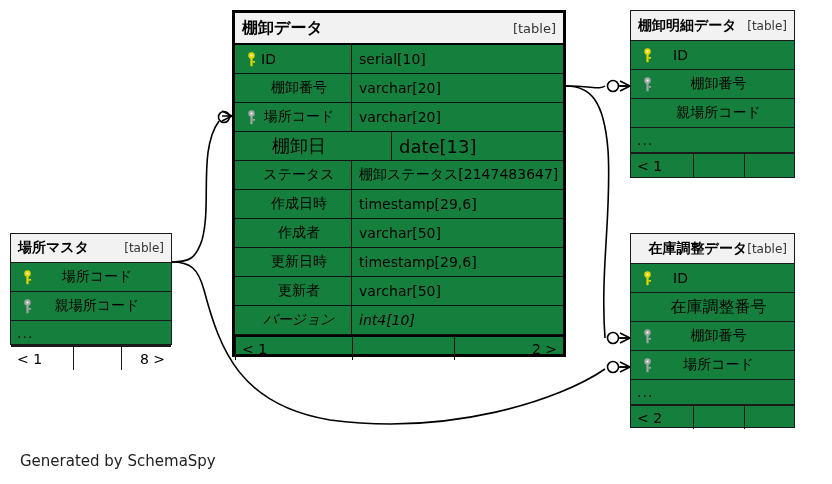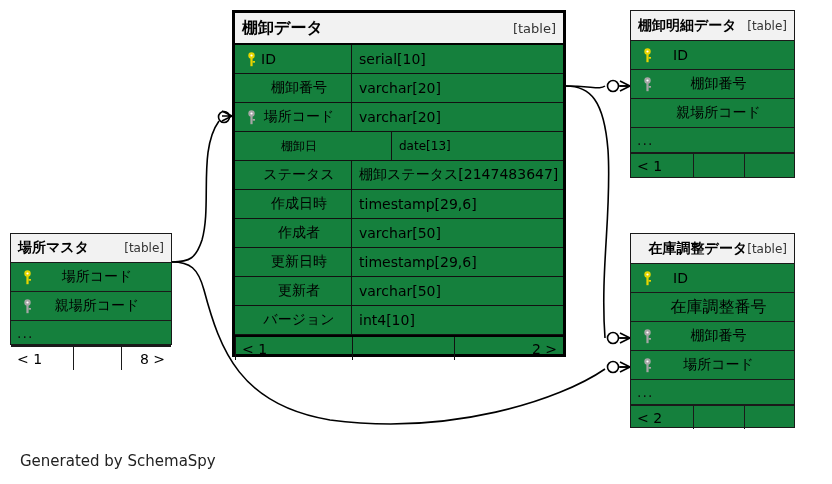--- a/index.html
+++ b/index.html
@@ -133,21 +133,21 @@
               <circle cx="5.5" cy="3.5" r="1.1" fill="#fff"></circle>
               <rect x="4.4" y="6" width="2.2" height="8.2" fill="#a6a6a6"></rect>
               <rect x="6.6" y="9" width="2.4" height="1.7" fill="#a6a6a6"></rect>
             </svg>
         </span>
         <span class="lbl ctr">場所コード</span>
       </div>
       <div class="ctype" style="flex:1;">varchar[20]</div>
     </div>
 
-    <div class="trow" style="height:29px;font-size:12px;">
+    <div class="trow" style="height:29px;font-size:18px;">
       <div class="cname" style="width:116px;height:100%;">
         <span class="keyslot"></span>
         <span class="lbl ctr">棚卸日</span>
       </div>
       <div class="ctype" style="flex:1;margin-left:40px;">date[13]</div>
     </div>
 
     <div class="trow" style="height:29px;font-size:14px;">
       <div class="cname" style="width:116px;height:100%;">
         <span class="keyslot"></span>
@@ -181,21 +181,21 @@
     </div>
 
     <div class="trow" style="height:29px;font-size:14px;">
       <div class="cname" style="width:116px;height:100%;">
         <span class="keyslot"></span>
         <span class="lbl ctr">更新者</span>
       </div>
       <div class="ctype" style="flex:1;">varchar[50]</div>
     </div>
 
-    <div class="trow" style="height:29px;font-size:14px;">
+    <div class="trow" style="height:29px;font-size:14px;font-style:italic;">
       <div class="cname" style="width:116px;height:100%;">
         <span class="keyslot"></span>
         <span class="lbl ctr">バージョン</span>
       </div>
       <div class="ctype" style="flex:1;">int4[10]</div>
     </div>
 
     <div class="tfoot" style="height:25px;font-size:14px;">
       <div class="fcell fl" style="width:117px;">&lt; 1</div>
       <div class="fcell" style="width:102px;"></div>

